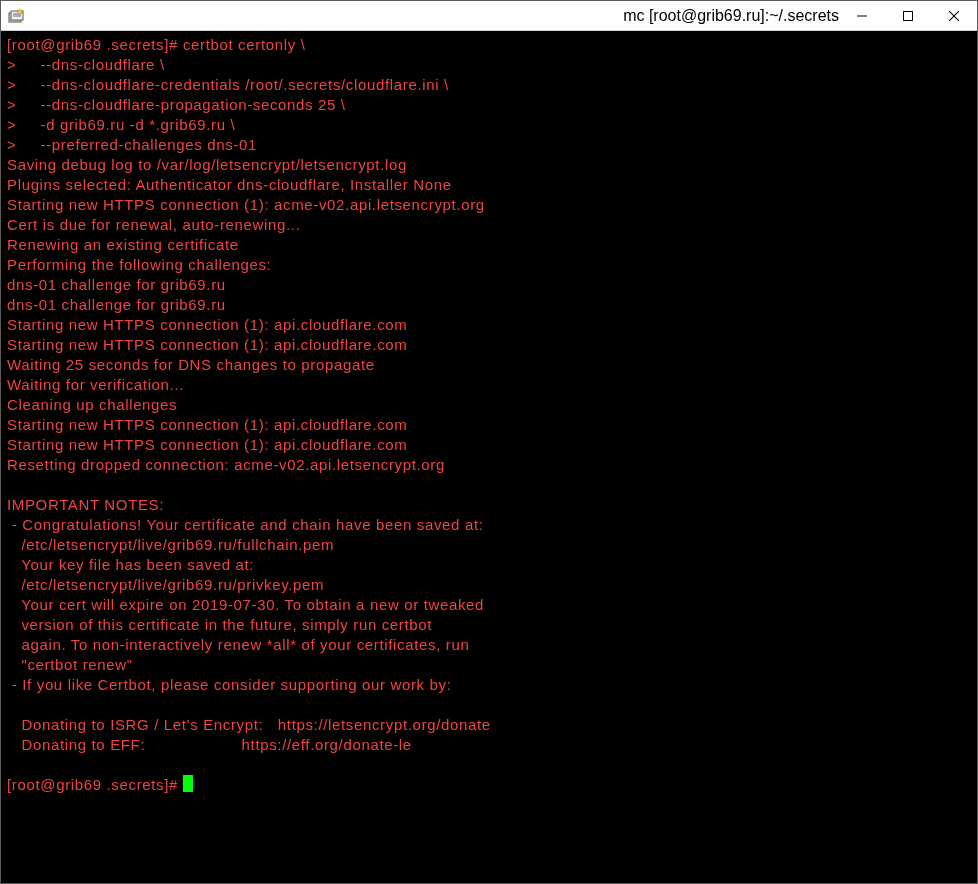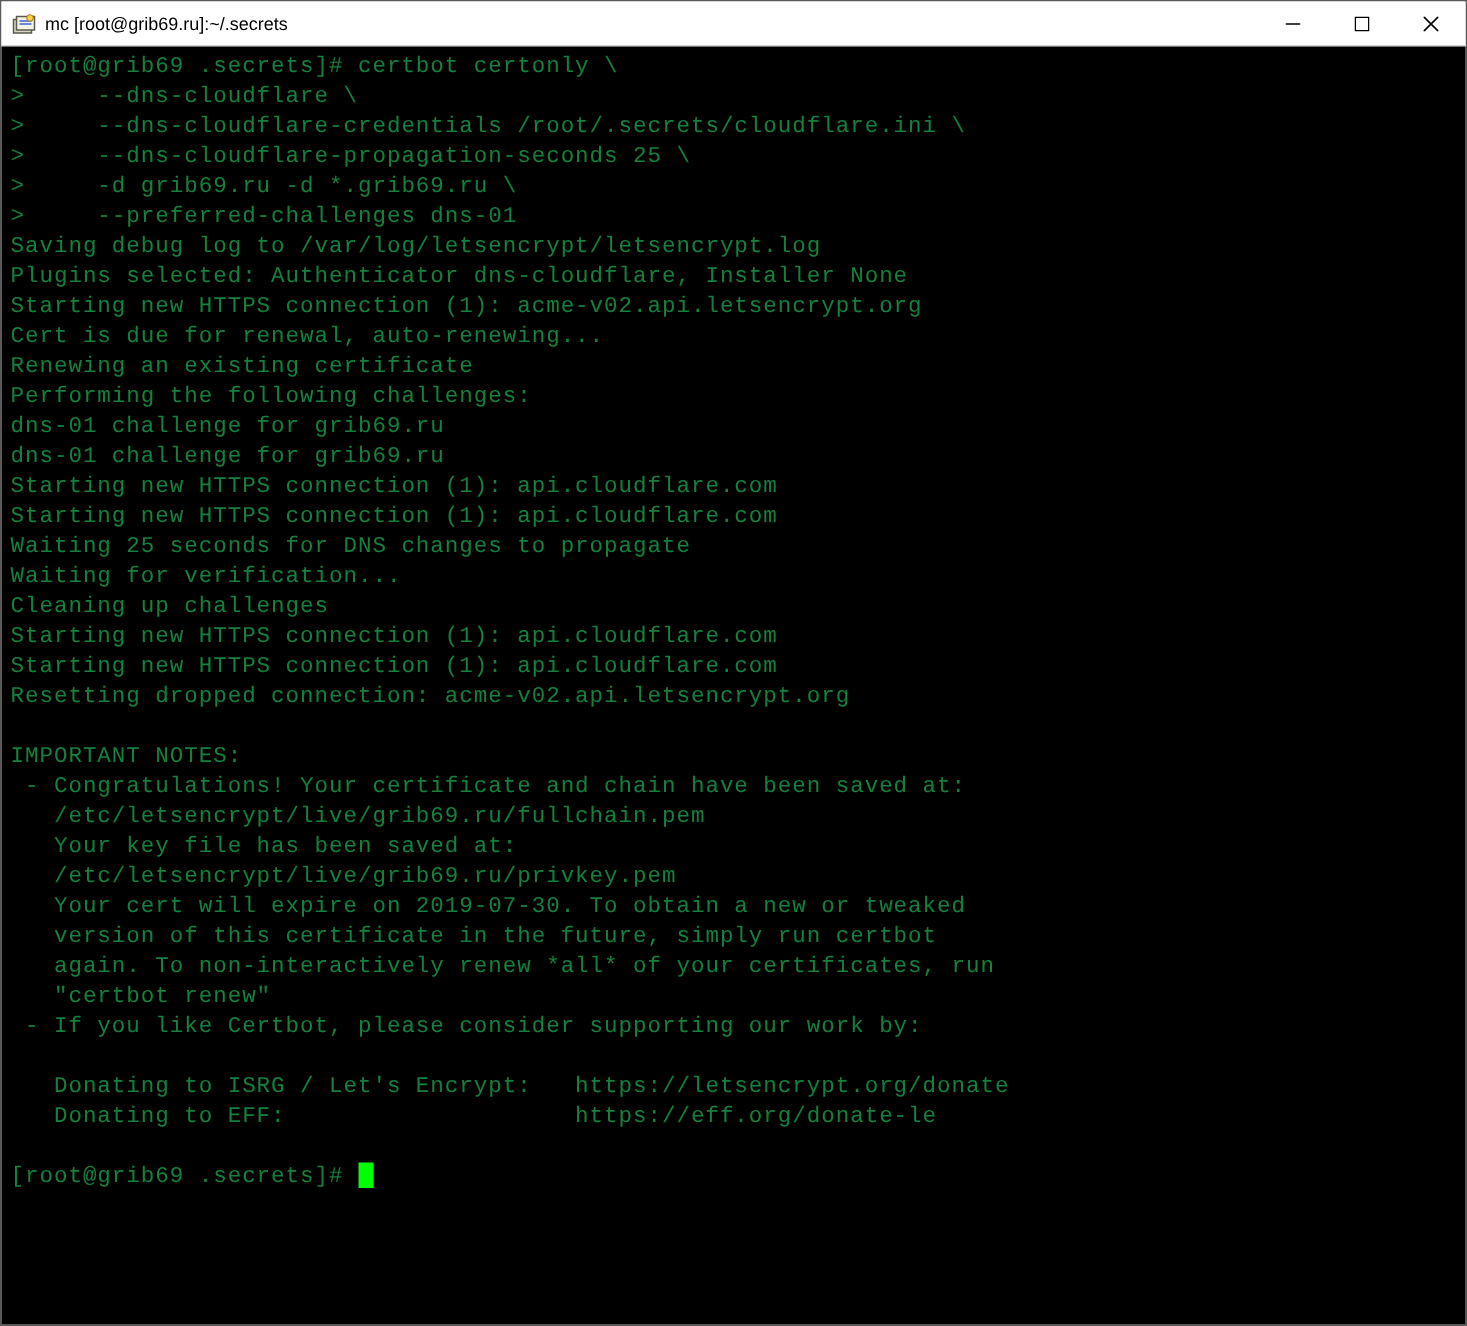--- a/index.html
+++ b/index.html
@@ -29,45 +29,46 @@
       width: 16px;
       height: 16px;
       margin-left: 7px;
       margin-right: 6px;
       display: inline-flex;
       align-items: center;
       justify-content: center;
     }
     .titlebar-title {
       flex: 1;
-      font-size: 12px;
+      font-size: 16px;
       color: #000000;
       white-space: nowrap;
       overflow: hidden;
+      text-align: right;
     }
     .titlebar-buttons {
       display: flex;
       height: 100%;
     }
     .tb-btn {
       width: 46px;
       height: 29px;
       display: flex;
       align-items: center;
       justify-content: center;
       background: transparent;
       border: none;
       cursor: pointer;
     }
     .tb-btn svg { display: block; }
     .terminal {
       flex: 1;
       background: #000000;
-      color: #15803d;
-      font-family: Liberation Mono, monospace;
+      color: #ef4444;
+      font-family: Liberation Sans, sans-serif;
       font-size: 15px;
       line-height: 20px;
       padding: 4px 6px;
       white-space: pre;
       overflow: hidden;
       letter-spacing: 0.65px;
     }
     .term-line { white-space: pre; }
     .cursor {
       display: inline-block;

